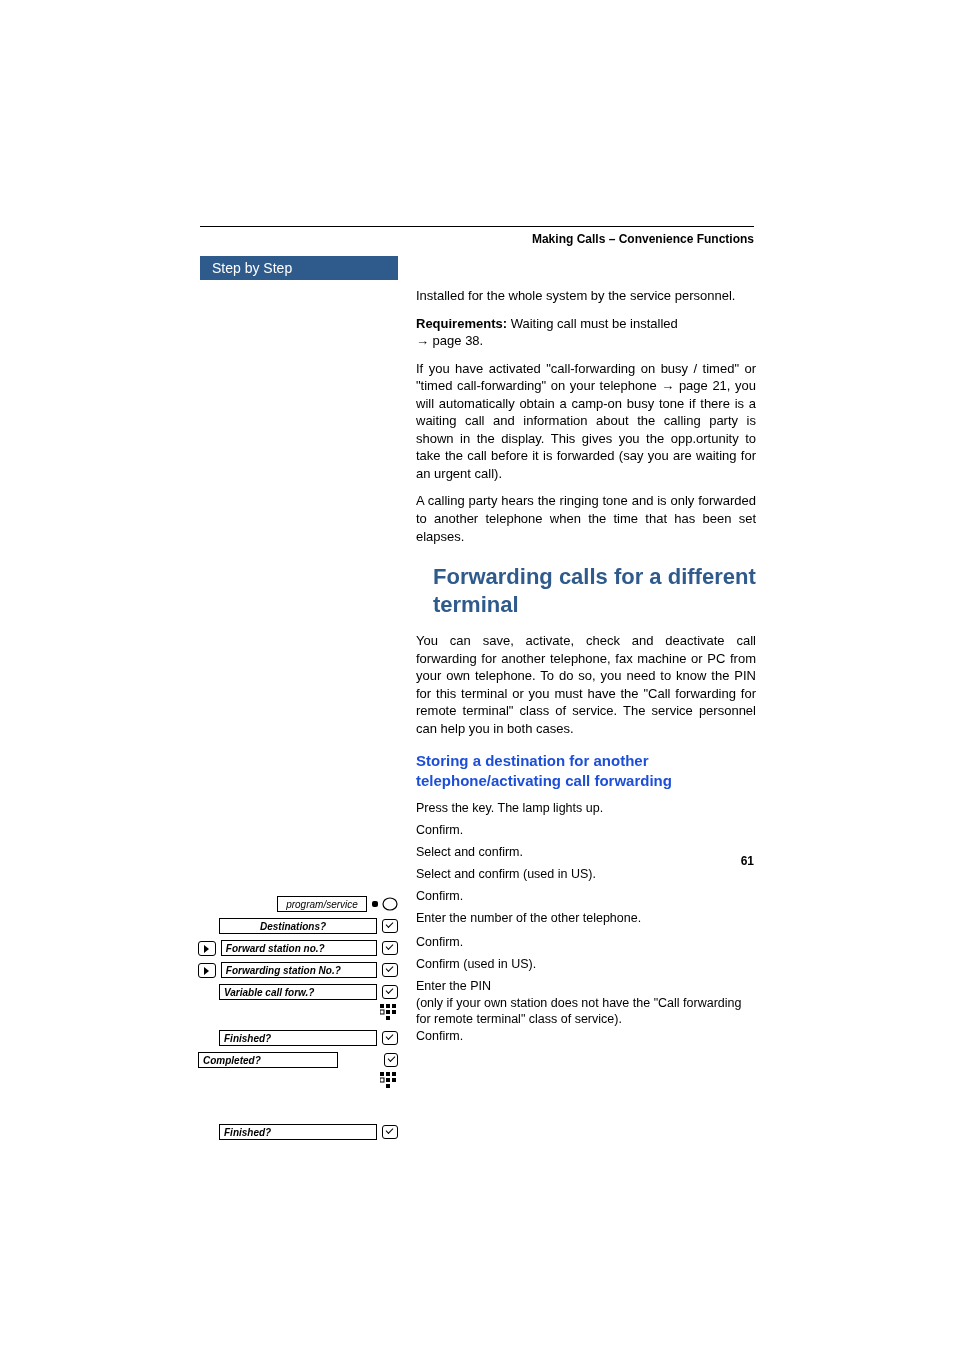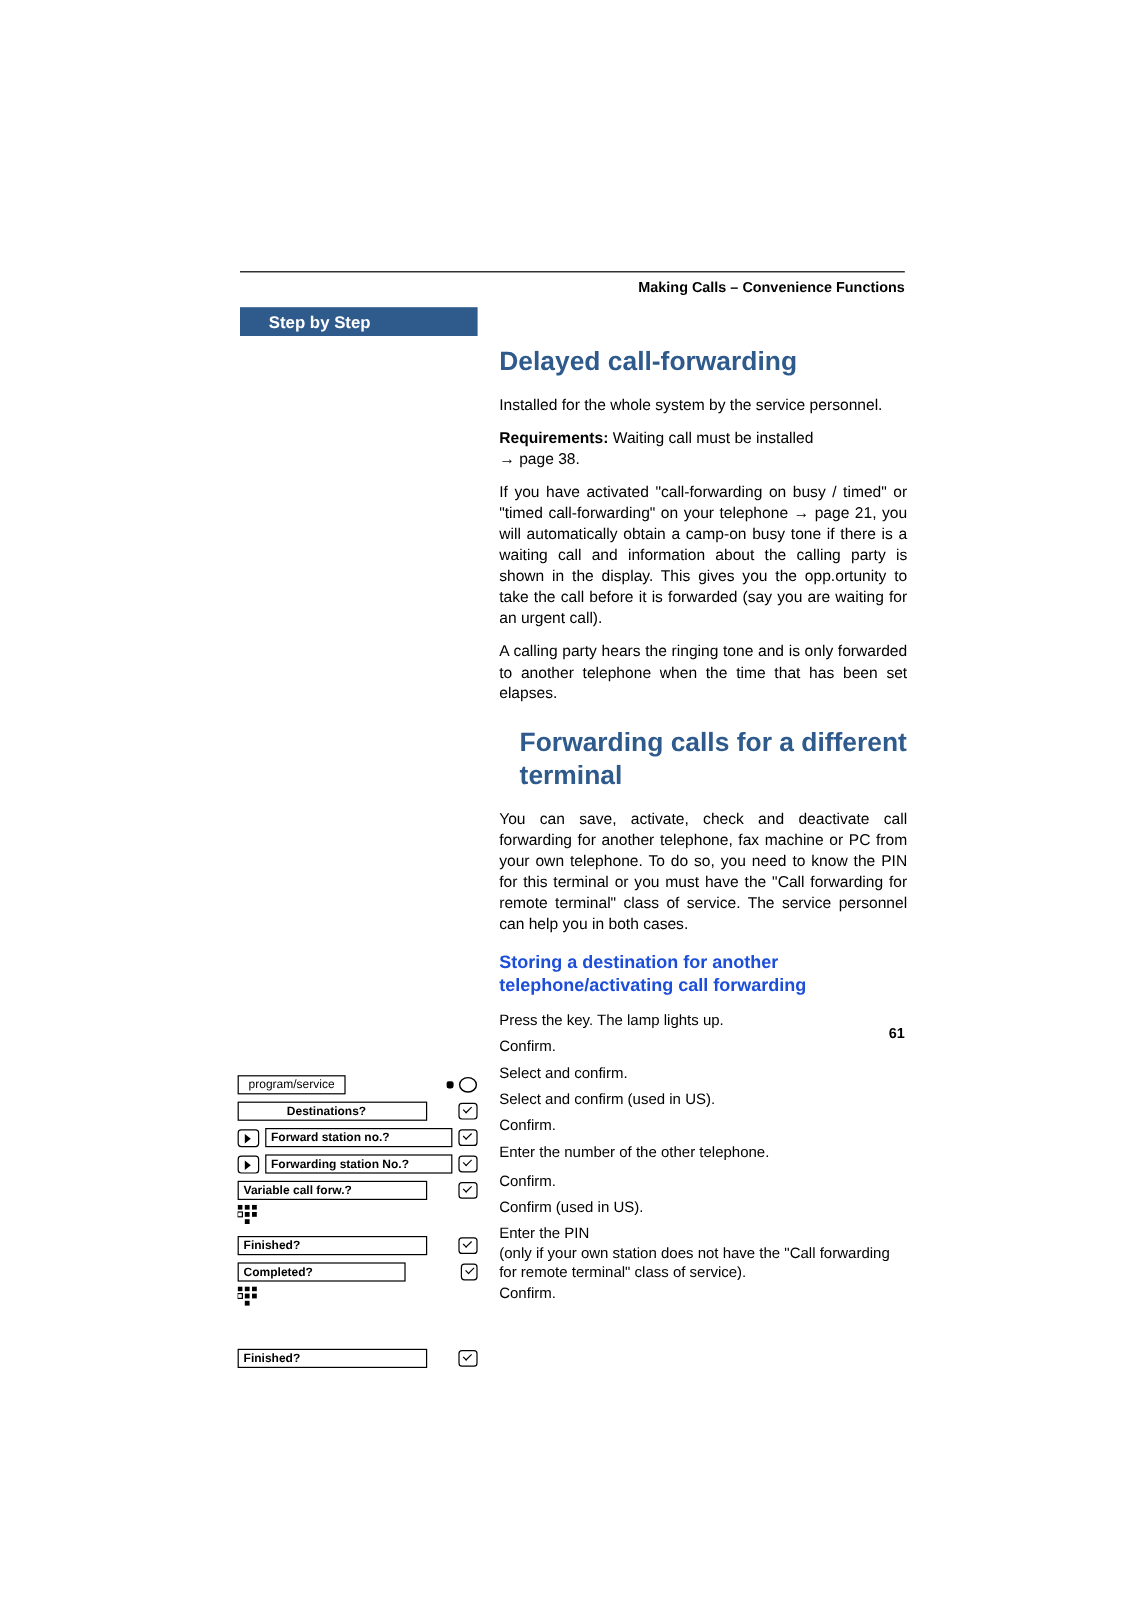--- a/index.html
+++ b/index.html
@@ -34,22 +34,22 @@
     width: 400px;
   }
   .step-band {
     position: absolute;
     left: 200px;
     top: 256px;
     width: 198px;
     background: #2f5a8c;
     color: #fff;
     font-size: 14px;
-    font-weight: bold;
-    padding: 4px 24px;
+    font-weight: normal;
+    padding: 4px 12px;
     box-sizing: border-box;
   }
   .main {
     position: absolute;
     left: 416px;
     top: 287px;
     width: 340px;
   }
   .h1 {
     color: #2f5a8c;
@@ -148,35 +148,35 @@
   }
   .keypad {
     display: inline-block;
     vertical-align: top;
   }
   .left-row {
     position: absolute;
     right: 2px;
     display: flex;
     align-items: center;
-    justify-content: space-between;
+    justify-content: flex-end;
     gap: 5px;
     width: 200px;
+    font-style: italic;
   }
 </style>
 </head>
 <body>
 
 <div class="page">
   <div class="header-rule"></div>
   <div class="header-text">Making Calls – Convenience Functions</div>
   <div class="step-band">Step by Step</div>
 
   <div class="main">
-    <div class="h1">Delayed call-forwarding</div>
     <p class="p">Installed for the whole system by the service personnel.</p>
     <p class="p">
       <span class="bold">Requirements:</span><span> Waiting call must be installed </span><br>
       <span class="arrow">→ page 38.</span>
     </p>
     <p class="p">If you have activated "call-forwarding on busy / timed" or "timed call-forwarding" on your telephone → page 21, you will automatically obtain a camp-on busy tone if there is a waiting call and information about the calling party is shown in the display. This gives you the opp.ortunity to take the call before it is forwarded (say you are waiting for an urgent call).</p>
     <p class="p">A calling party hears the ringing tone and is only forwarded to another telephone when the time that has been set elapses.</p>
 
     <div class="h1" style="margin-top:18px;margin-left:17px;">Forwarding calls for a different terminal</div>
     <p class="p">You can save, activate, check and deactivate call forwarding for another telephone, fax machine or PC from your own telephone. To do so, you need to know the PIN for this terminal or you must have the "Call forwarding for remote terminal" class of service. The service personnel can help you in both cases.</p>

